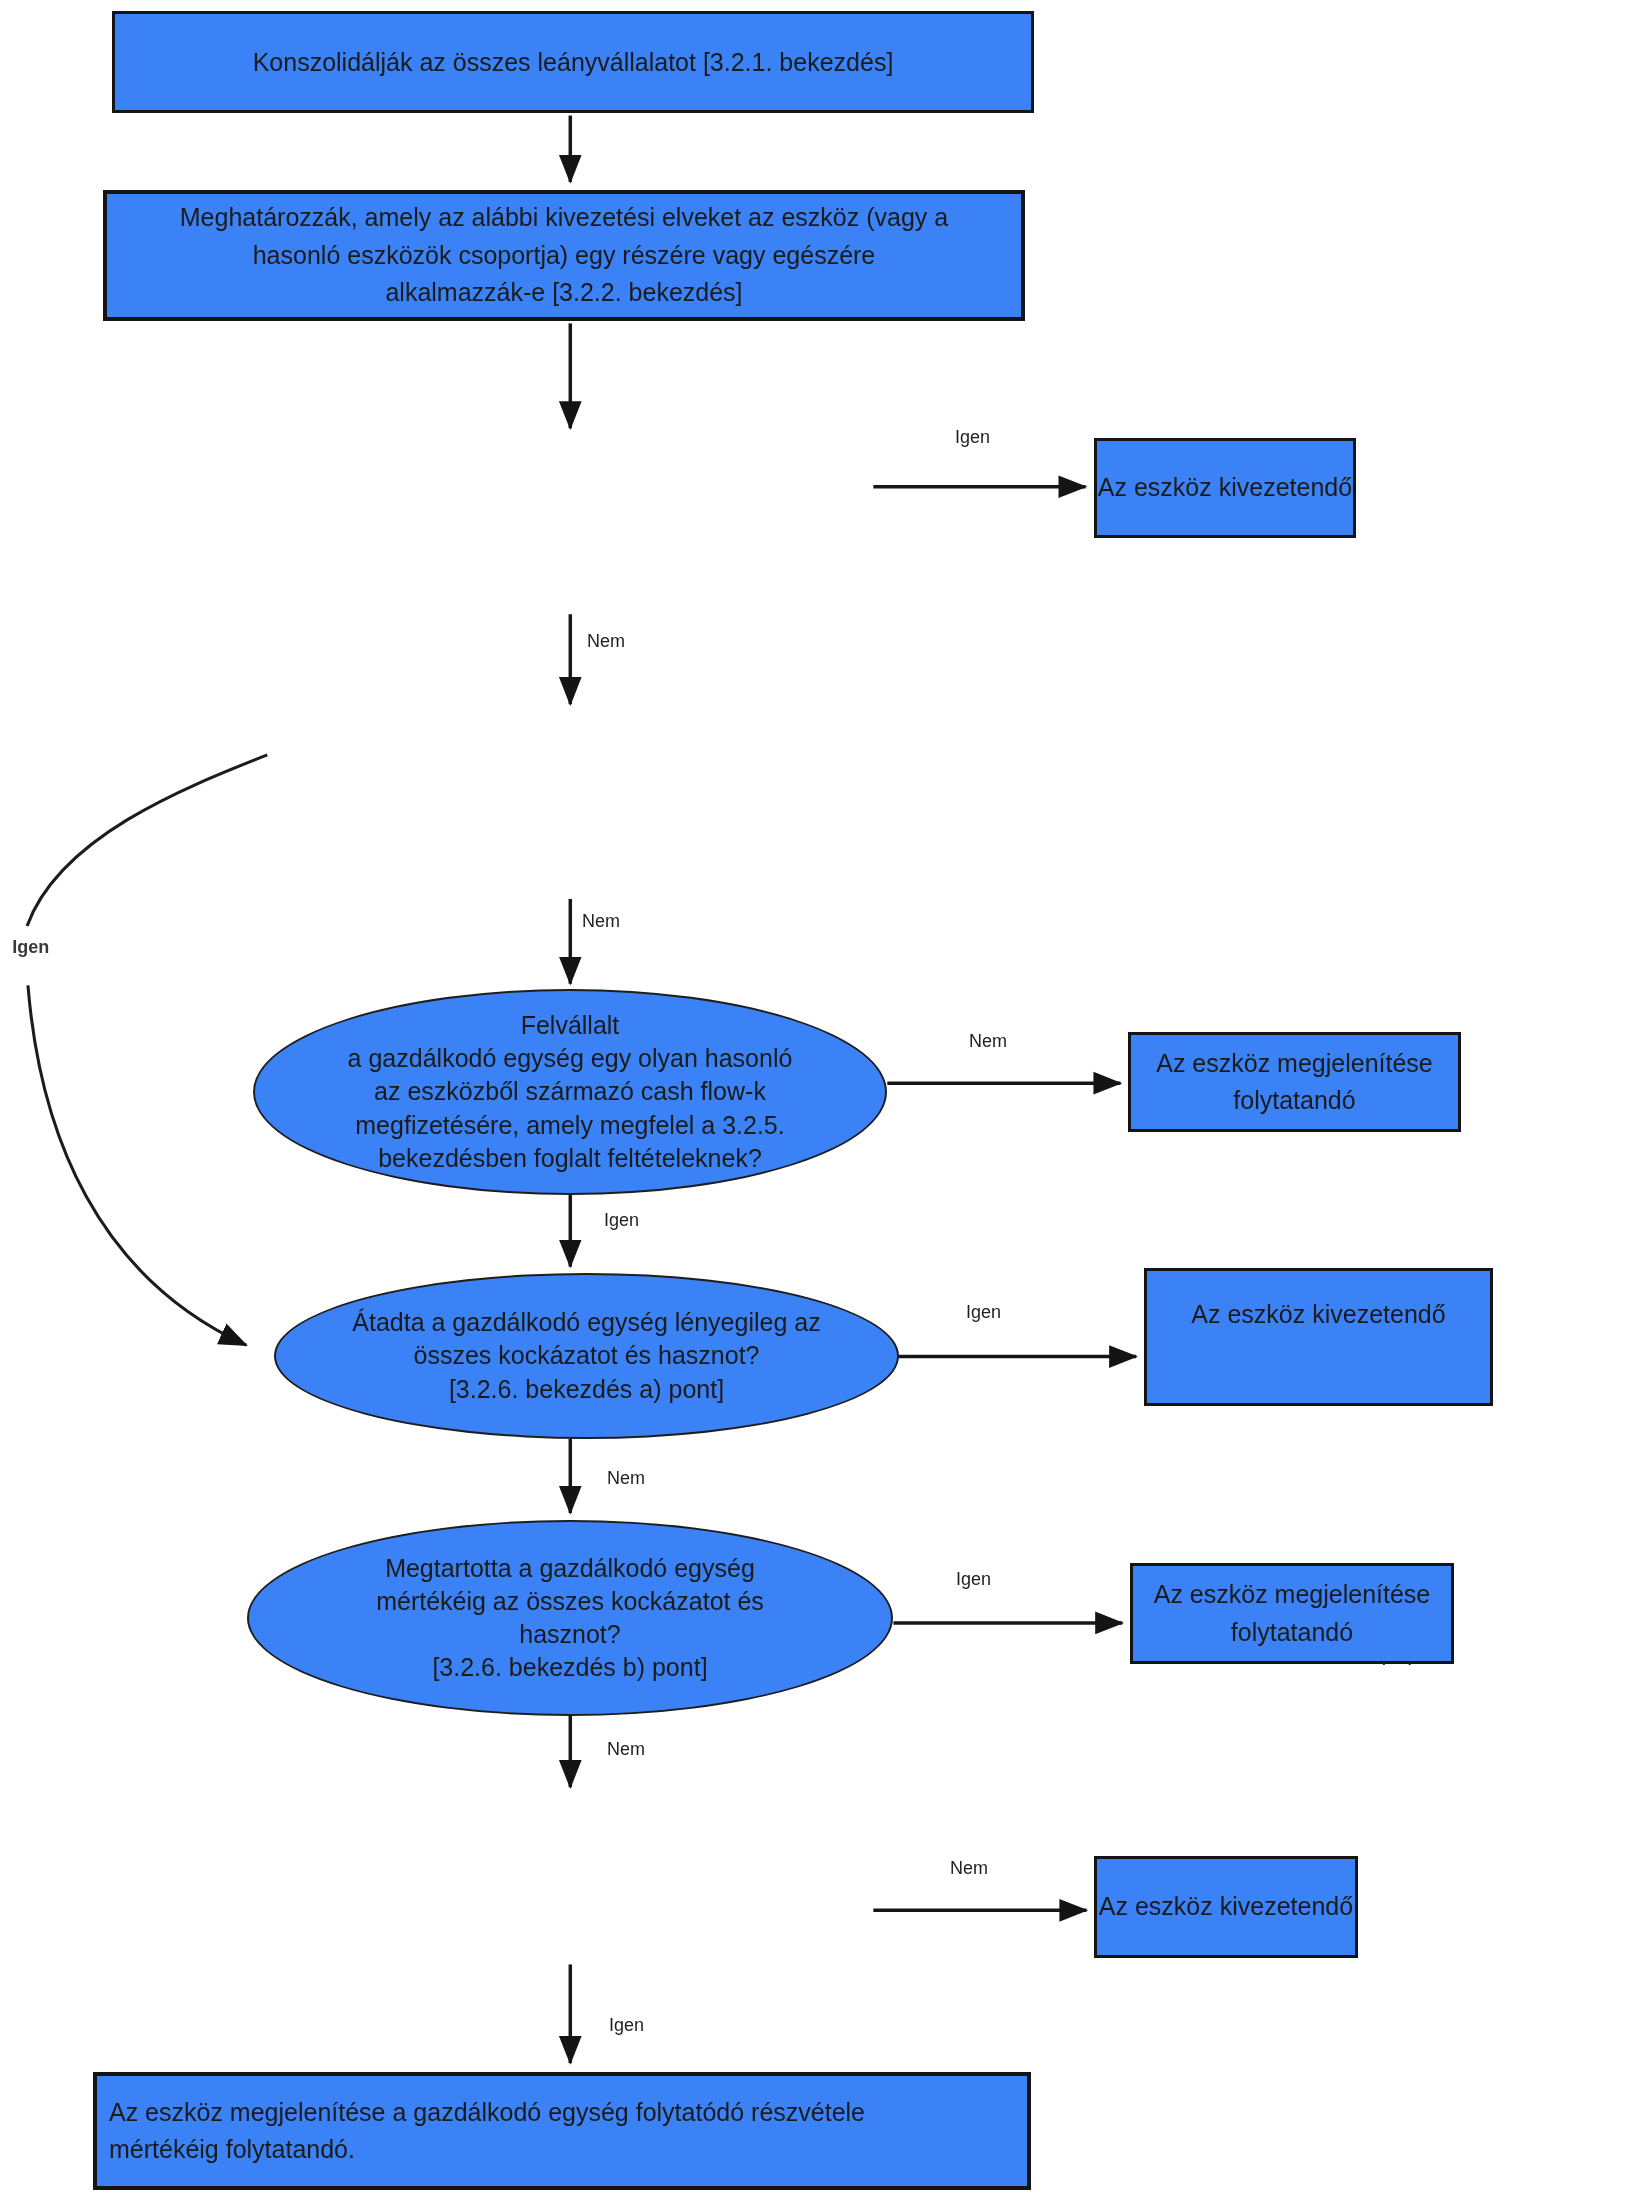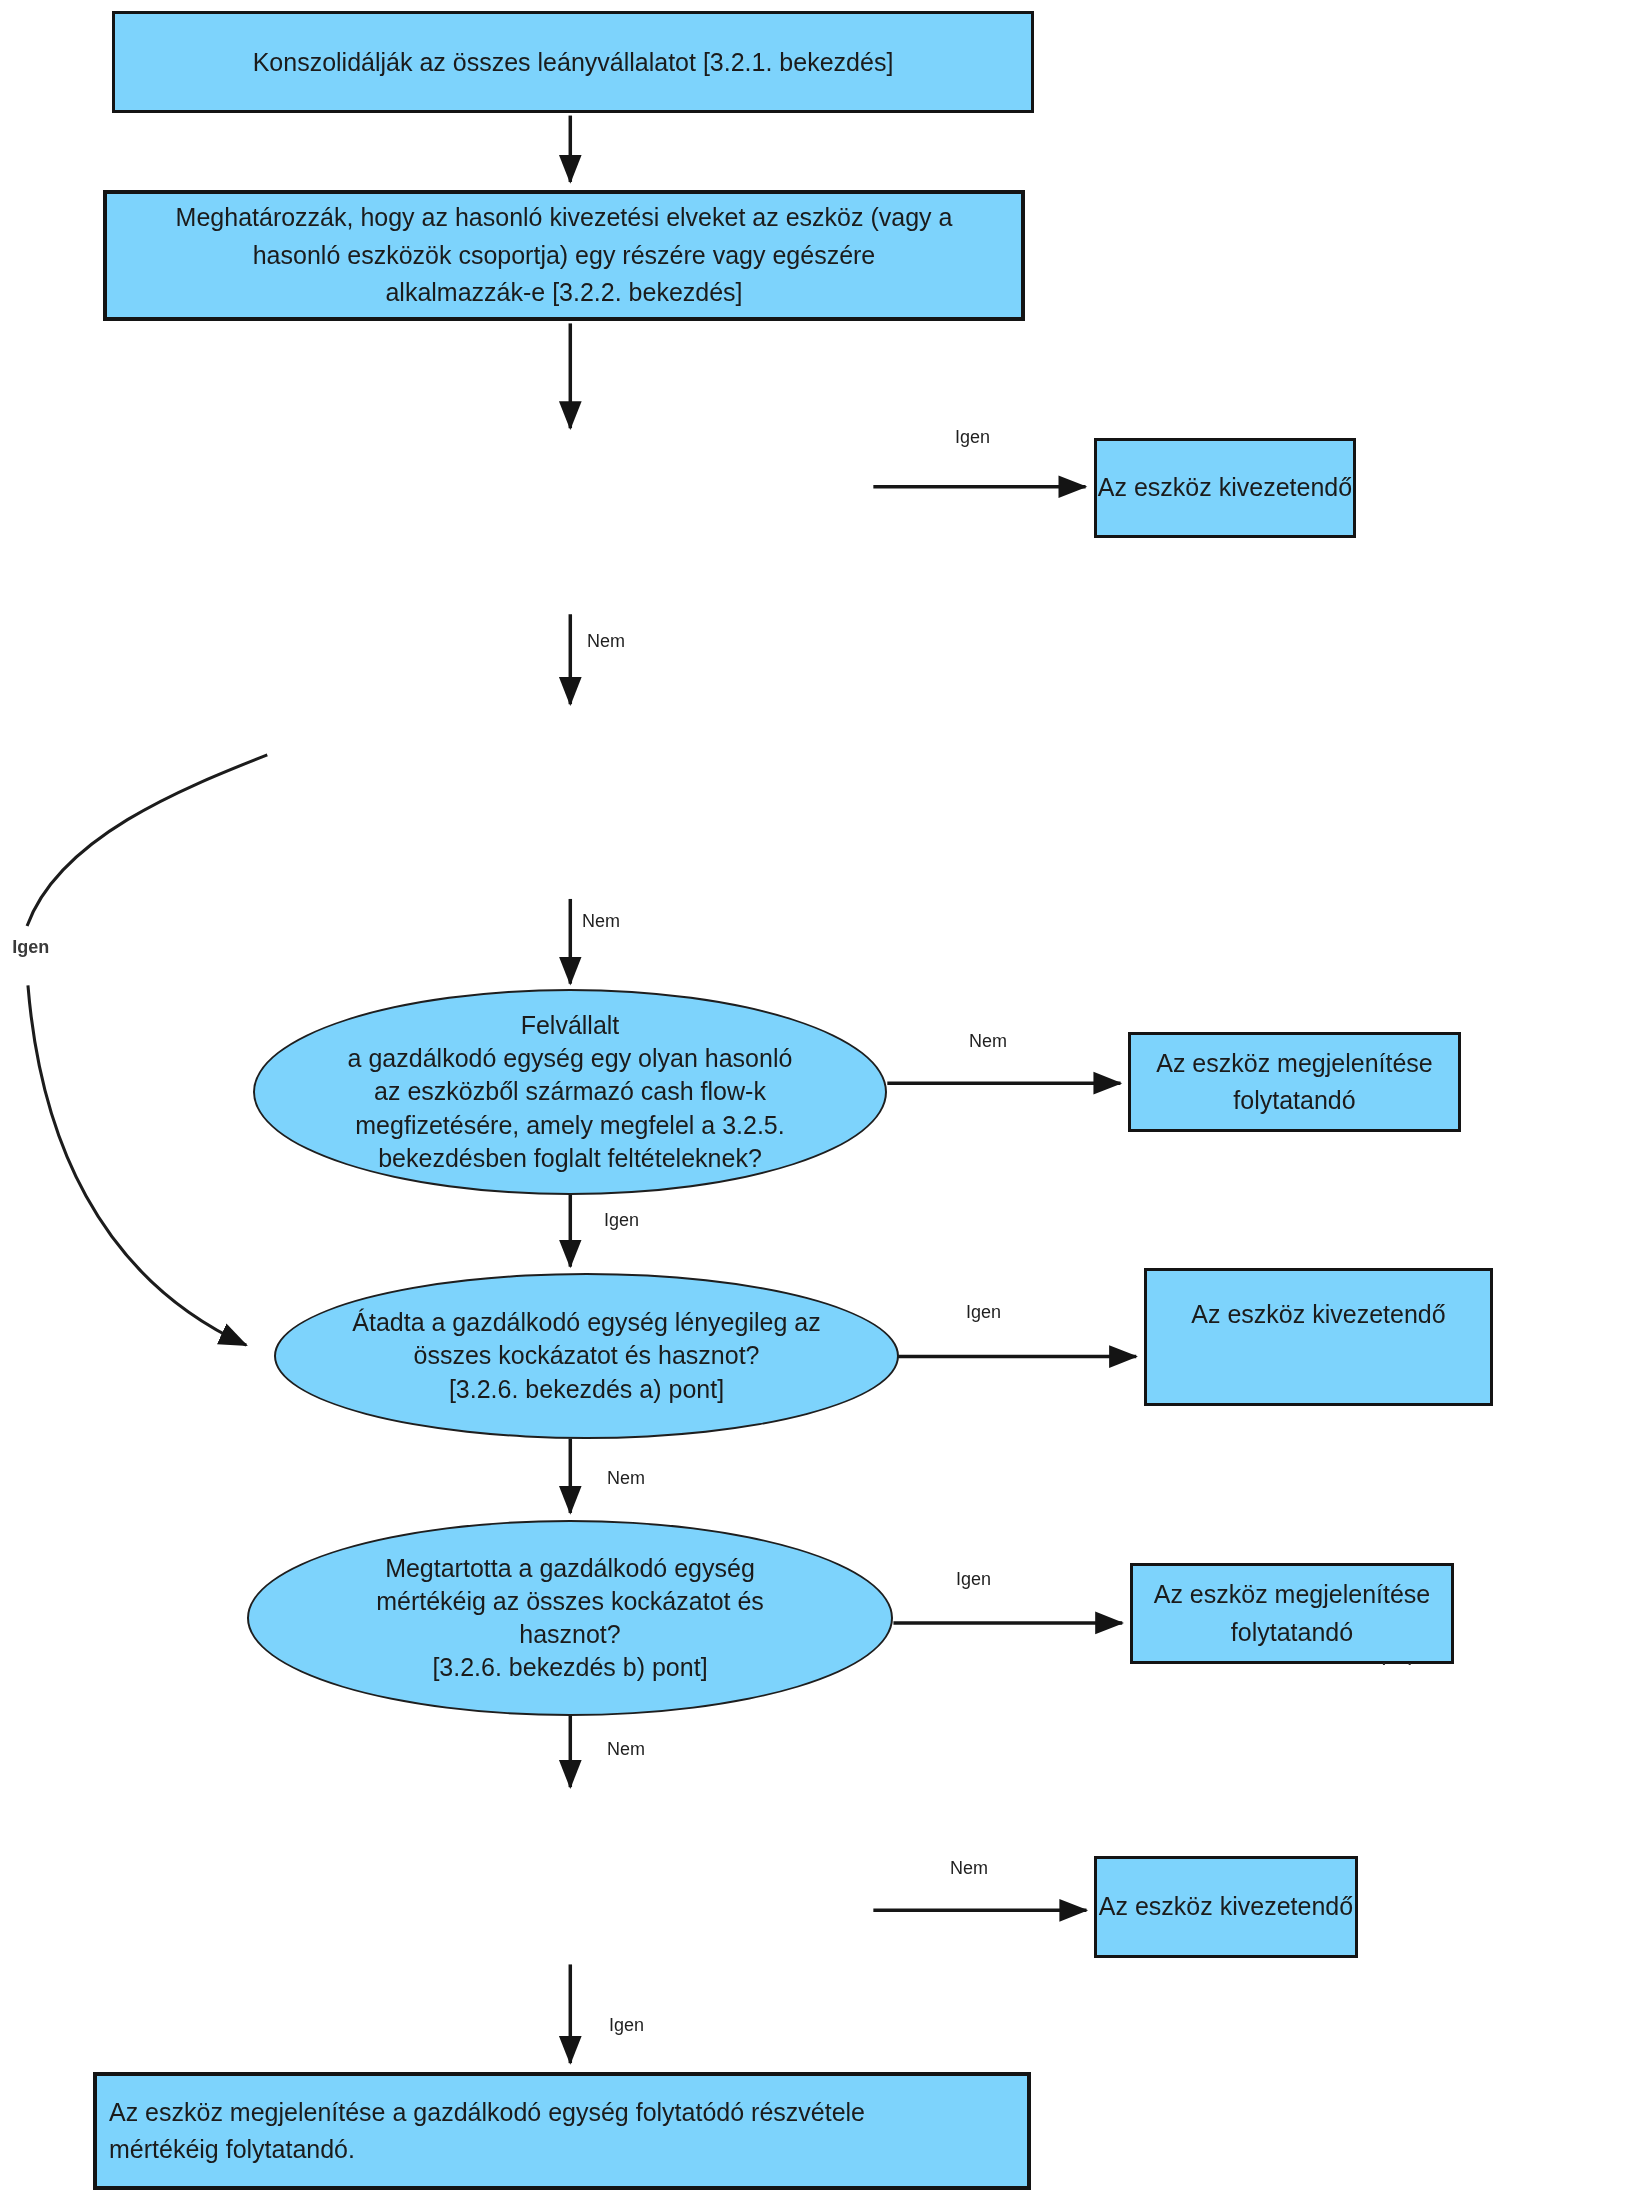--- a/index.html
+++ b/index.html
@@ -17,21 +17,21 @@
     left: 0; top: 0;
     width: 1648px; height: 2204px;
   }
   .node {
     position: absolute;
     box-sizing: border-box;
     display: flex;
     align-items: center;
     justify-content: center;
     text-align: center;
-    background: #7dd3fc;
+    background: #3b82f6;
   }
   .rect   { border: 3.5px solid #141414; }
   .rect.thick { border-width: 4.4px; }
   .ellipse { border: 2.6px solid #1e1e1e; border-radius: 50%; }
   .node-text {
     white-space: pre-line;
     font-size: 25px;
     line-height: 1.33;
     color: #1b1b1b;
   }
@@ -82,21 +82,21 @@
 
     <path d="M 306 864 C 210 902, 68 958, 31 1060" fill="none" stroke="#1c1c1c" stroke-width="3.5"></path>
     <path d="M 32 1128 C 46 1300, 112 1462, 282 1540" fill="none" stroke="#1c1c1c" stroke-width="3.5" marker-end="url(#ah)"></path>
   </svg>
 
   <div class="node rect" style="left:112px; top:11.4px; width:922px; height:102px;">
     <div class="node-text">Konszolidálják az összes leányvállalatot [3.2.1. bekezdés]</div>
   </div>
 
   <div class="node rect thick" style="left:103px; top:190px; width:922px; height:131px;">
-    <div class="node-text">Meghatározzák, hogy az hasonló kivezetési elveket az eszköz (vagy a
+    <div class="node-text">Meghatározzák, amely az alábbi kivezetési elveket az eszköz (vagy a
 hasonló eszközök csoportja) egy részére vagy egészére
 alkalmazzák-e [3.2.2. bekezdés]</div>
   </div>
 
 
 
   <div class="node ellipse" style="left:253px; top:989px; width:634px; height:206px;">
     <div class="node-text">Felvállalt
 a gazdálkodó egység egy olyan hasonló
 az eszközből származó cash flow-k

